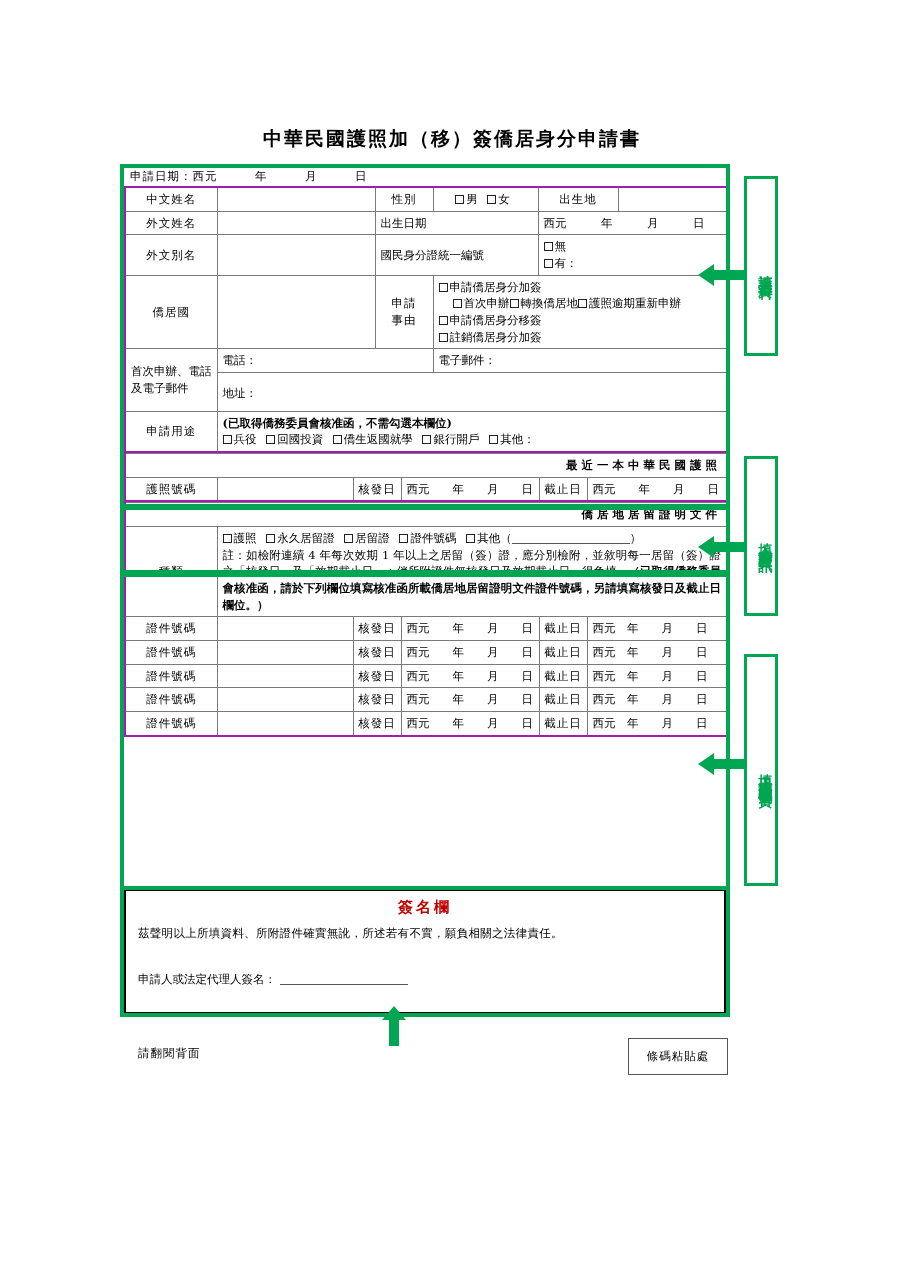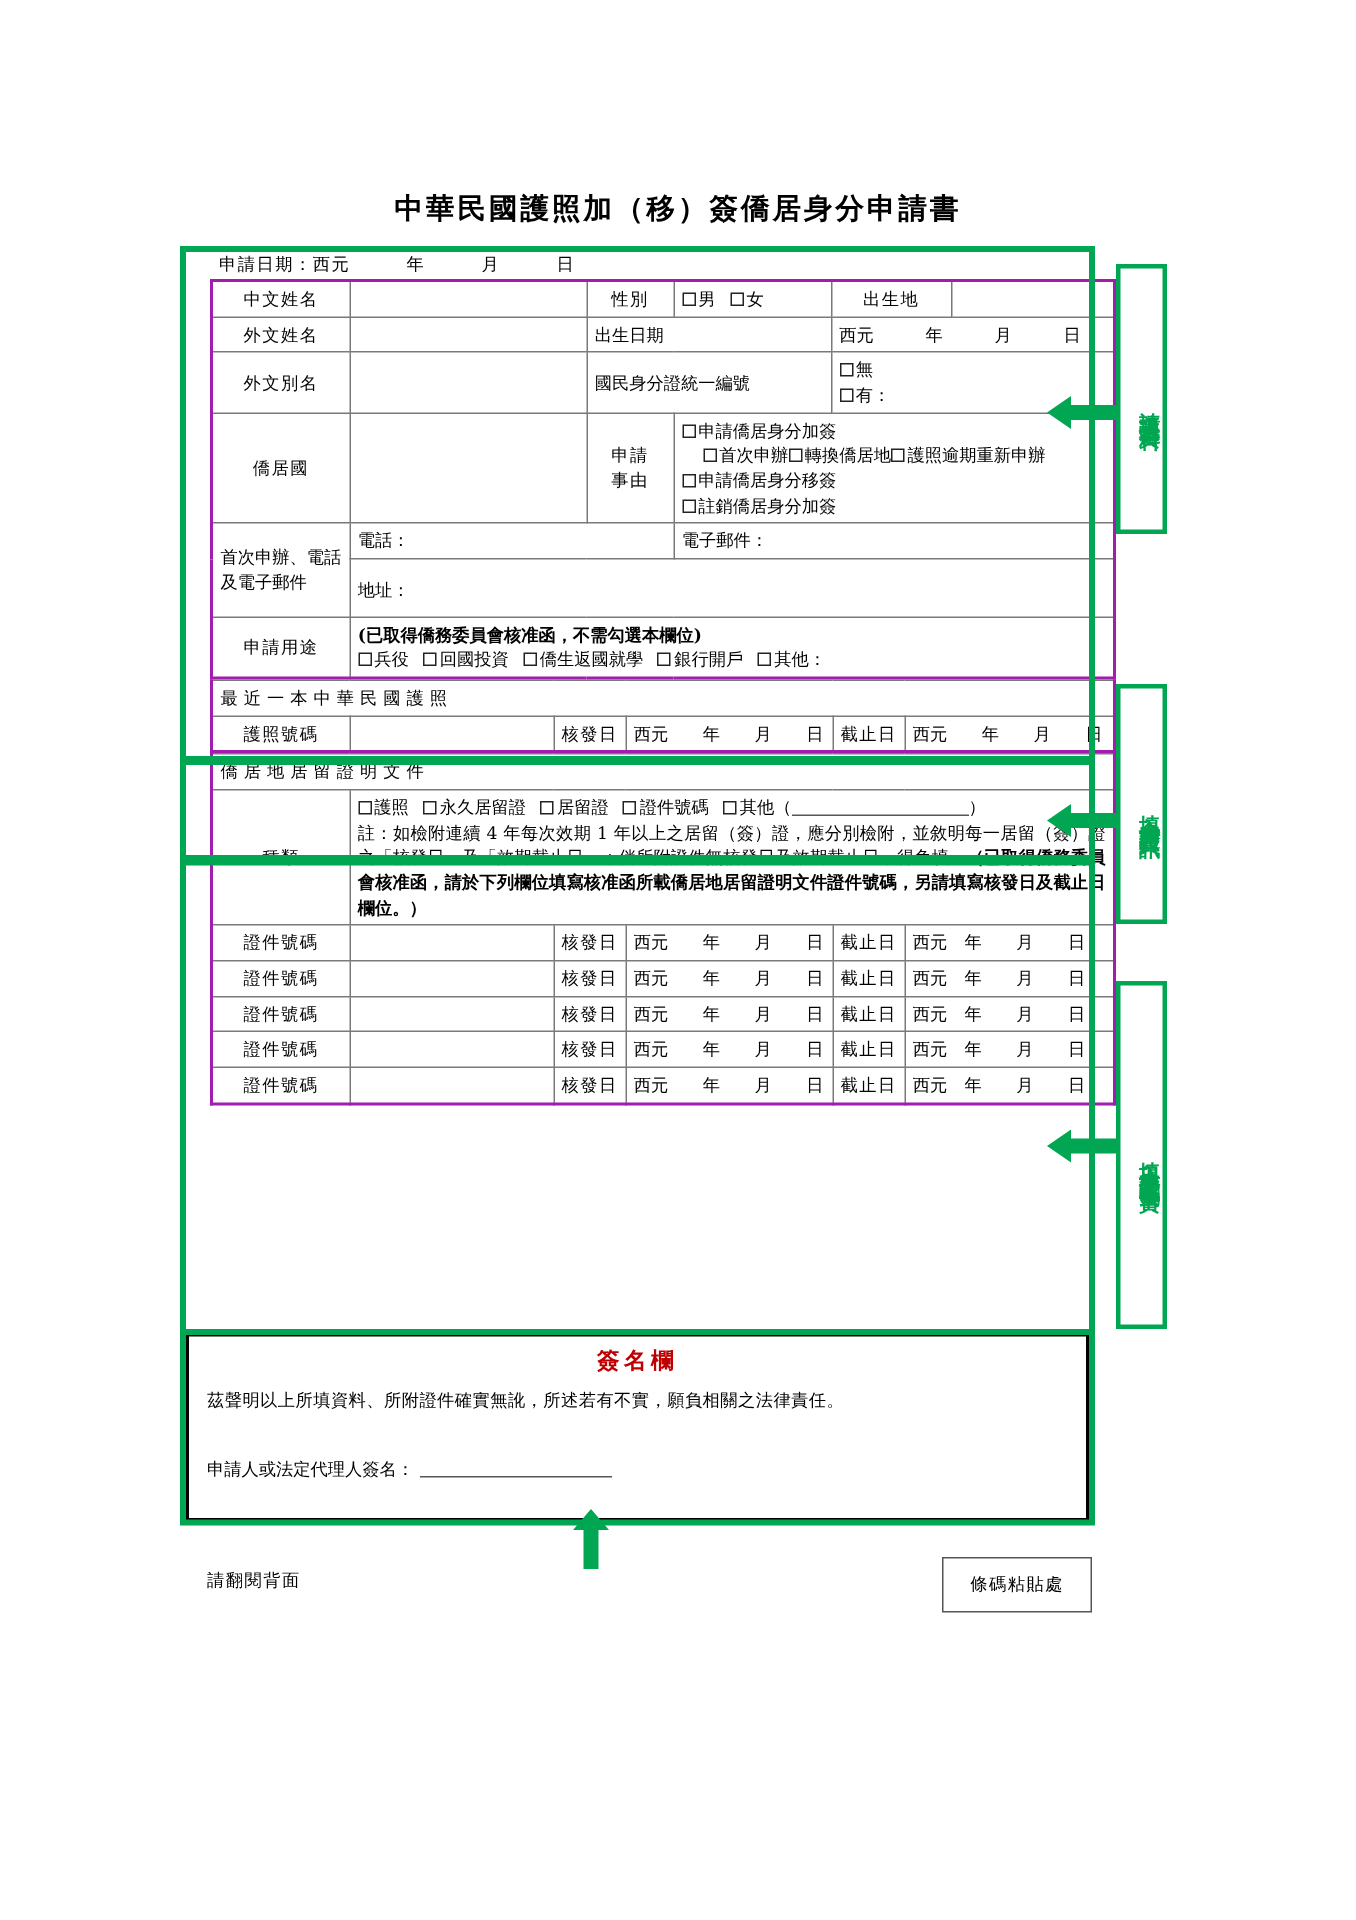--- a/index.html
+++ b/index.html
@@ -16,41 +16,41 @@
     font-size:19px;font-weight:bold;letter-spacing:2px;
   }
 
   
   .hl{position:absolute;border:4px solid #00A651;box-sizing:border-box;}
 
   
   .arrow{position:absolute;width:46px;height:26px;}
 
   
-  #form-wrap{position:absolute;left:140px;top:168px;width:540px;}
+  #form-wrap{position:absolute;left:124px;top:168px;width:540px;}
   .appdate{font-size:11.5px;padding:1px 0 2px 6px;letter-spacing:1px;white-space:pre;}
 
   table.form{border-collapse:collapse;width:602px;table-layout:fixed;}
   table.form td{
     border:1px solid #7a7a7a;
     font-size:11.5px;line-height:1.45;
     padding:3px 5px;vertical-align:middle;
   }
   td.lbl{text-align:center;letter-spacing:1px;}
   td.lbl-j{text-align:left;letter-spacing:0px;line-height:1.5;padding-left:6px;}
   td.blank{}
-  .ctr{}
+  .ctr{text-align:center;}
   .dt{white-space:pre;letter-spacing:0px;}
 
   
   .thickbox{border:2px solid #a21caf;box-sizing:border-box;}
 
   
   td.banner{
-    text-align:left;font-size:16px;font-weight:normal;letter-spacing:4px;
+    text-align:right;font-size:16px;font-weight:bold;letter-spacing:4px;
     padding:5px 0;
   }
 
   
   .cb{
     display:inline-block;width:9px;height:9px;border:1px solid #222;
     margin-right:2px;vertical-align:-1px;box-sizing:border-box;background:#fff;
   }
   .cbitem{white-space:nowrap;margin-right:6px;display:inline-block;}
   .cbrow{line-height:1.6;}

